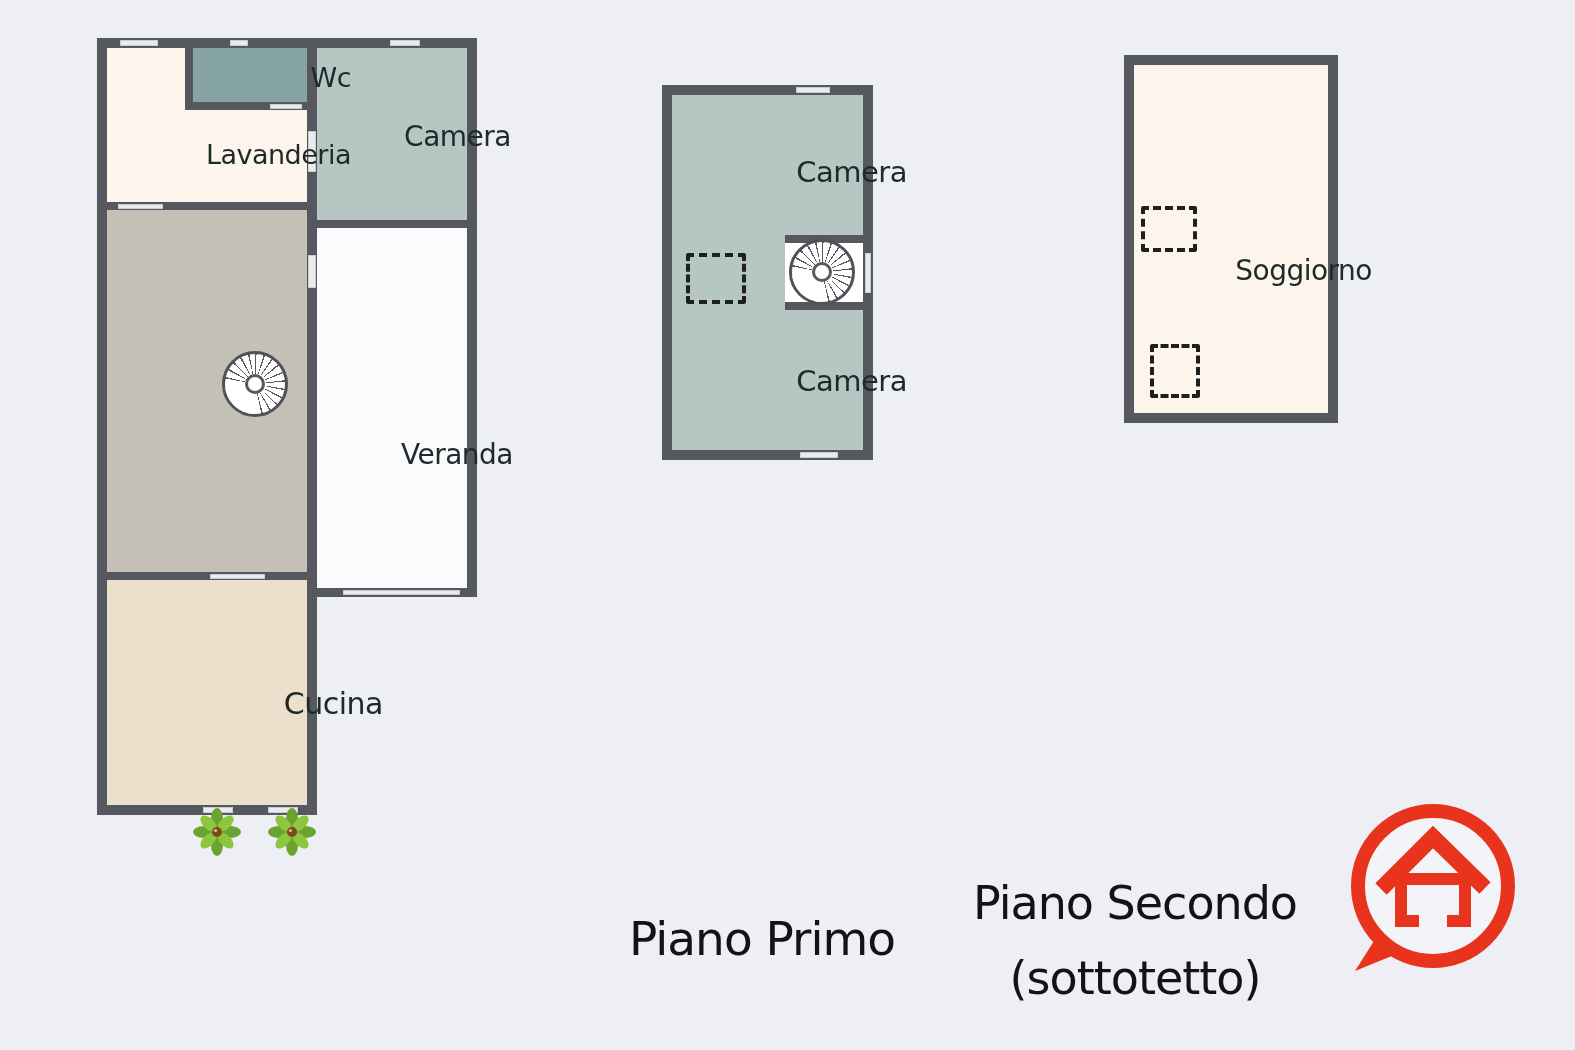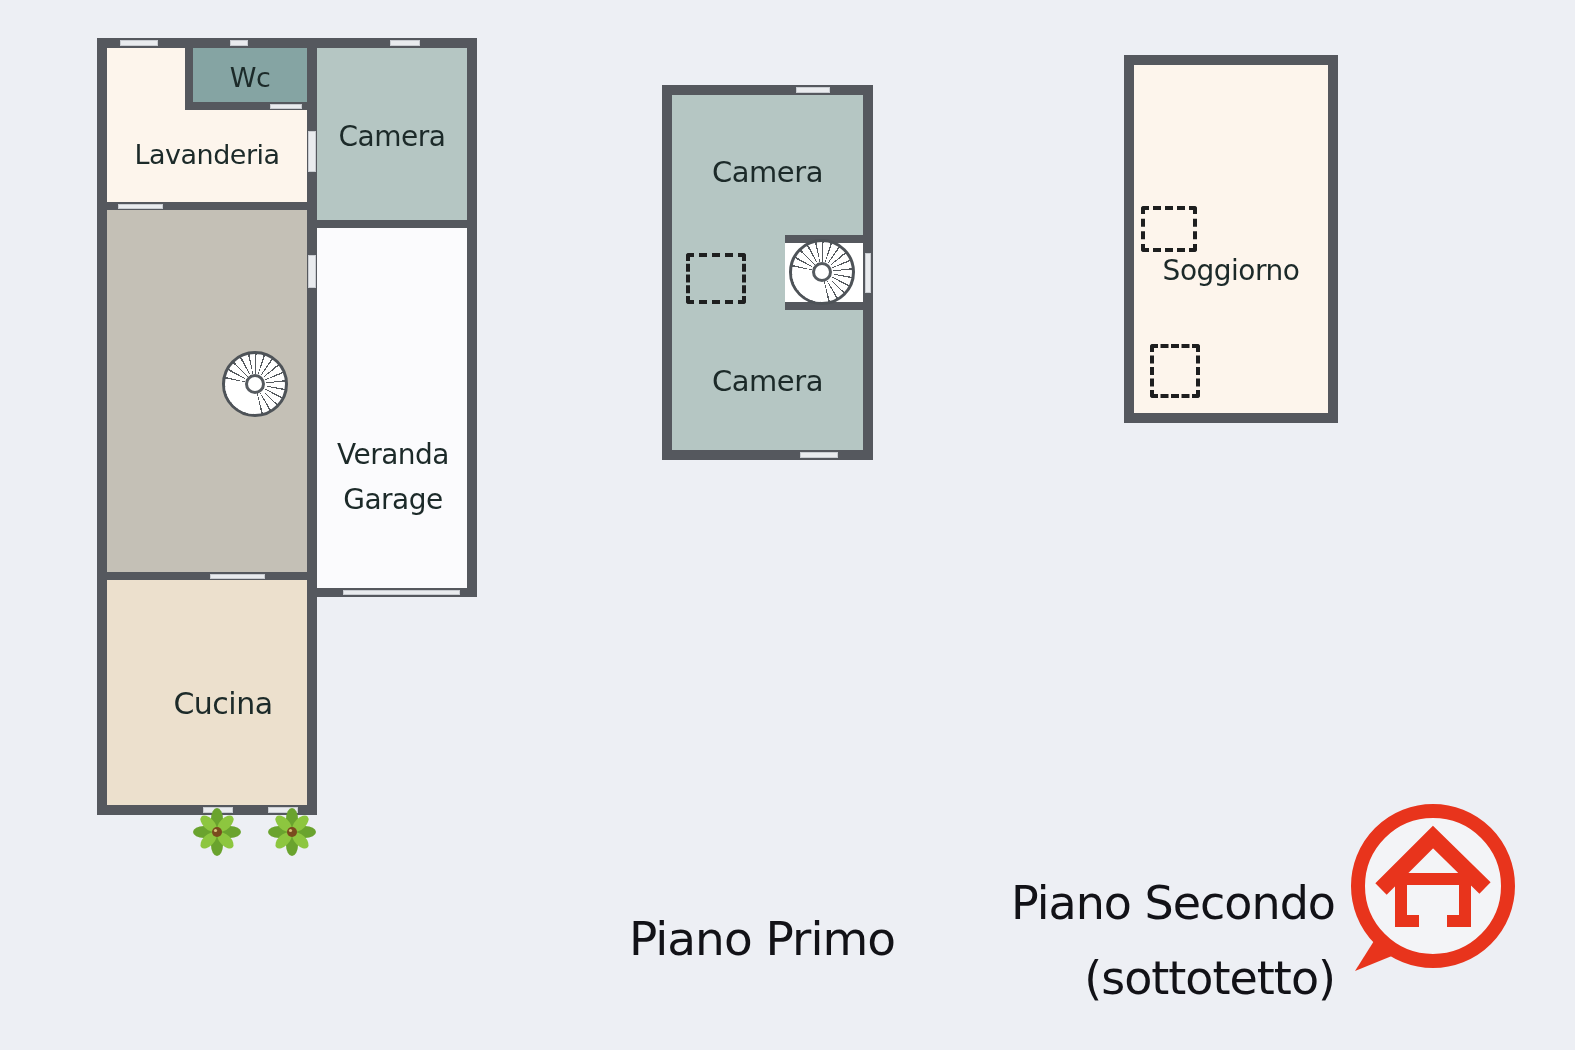--- a/index.html
+++ b/index.html
@@ -8,22 +8,22 @@
     background:var(--bg,#edeff4);
     font-family:"DejaVu Sans","Liberation Sans",sans-serif;
     position:relative;overflow:hidden;
   }
   .canvas{position:absolute;inset:0;}
   .plan{position:absolute;}
   .room{position:absolute;}
   .wall{position:absolute;background:var(--wall,#55585e);}
   .win{position:absolute;background:var(--win,#e9ebee);box-shadow:inset 0 0 0 1px #c9ccd1;}
   .room-label{
-    position:absolute;text-align:center;color:var(--label,#1c2a29);
-    font-size:28px;line-height:1.2;letter-spacing:-0.5px;white-space:nowrap;
+    position:absolute;text-align:right;color:var(--label,#1c2a29);
+    font-size:28px;line-height:1.2;letter-spacing:-0.5px;white-space:nowrap;padding-left:44px;
   }
   .dashed-rect{position:absolute;border:4px dashed #1e1f1f;border-radius:3px;background:transparent;}
   
   .stair{
     position:absolute;border-radius:50%;
     border:3px solid #4e5358;
     background:
       repeating-conic-gradient(from 0deg,#565b60 0deg 3deg,#ffffff 3deg 16.5deg);
     box-sizing:border-box;background-color:#fff;
   }
@@ -79,21 +79,20 @@
     <div class="win" style="left:106px;top:769px;width:30px;height:6px;"></div>
     <div class="win" style="left:171px;top:769px;width:30px;height:6px;"></div>
 
     <div class="stair" style="left:125px;top:313px;width:66px;height:66px;"></div>
 
     <div class="room-label" style="left:96px;top:24px;width:114px;font-size:27px;">Wc</div>
     <div class="room-label" style="left:10px;top:101px;width:200px;font-size:27px;">Lavanderia</div>
     <div class="room-label" style="left:220px;top:82px;width:150px;font-size:28px;">Camera</div>
     <div class="room-label" style="left:220px;top:394px;width:152px;font-size:28px;line-height:45px;">
       <div>Veranda</div>
-      <div>Garage</div>
     </div>
     <div class="room-label" style="left:10px;top:648px;width:232px;font-size:30px;">Cucina</div>
   </section>
 
   <svg class="plant" style="left:193px;top:808px;" viewBox="0 0 48 48">
     <g transform="translate(24,24)">
       <g fill="var(--leaf-dark)">
         <ellipse cx="0" cy="-13" rx="6" ry="11"></ellipse>
         <ellipse cx="0" cy="-13" rx="6" ry="11" transform="rotate(90)"></ellipse>
         <ellipse cx="0" cy="-13" rx="6" ry="11" transform="rotate(180)"></ellipse>
@@ -159,21 +158,21 @@
     <div class="wall" style="left:0;top:0;width:10px;height:368px;"></div>
     <div class="wall" style="left:204px;top:0;width:10px;height:368px;"></div>
 
     <div class="dashed-rect" style="left:17px;top:151px;width:48px;height:38px;"></div>
     <div class="dashed-rect" style="left:26px;top:289px;width:42px;height:46px;"></div>
 
     <div class="room-label" style="left:10px;top:199px;width:194px;font-size:28px;">Soggiorno</div>
   </section>
 
   <div class="caption" style="left:607px;top:904px;width:310px;font-size:47px;">Piano Primo</div>
-  <div class="caption" style="left:935px;top:866px;width:400px;font-size:46px;line-height:1.62;text-align:right;">
+  <div class="caption" style="left:935px;top:866px;width:400px;font-size:46px;line-height:1.62;">
     <div>Piano Secondo</div>
     <div>(sottotetto)</div>
   </div>
 
   <svg style="position:absolute;left:1343px;top:801px;" width="174" height="176" viewBox="0 0 174 176">
     <path d="M 36 132 L 12 170 L 66 148 Z" fill="var(--brand-red)"></path>
     <circle cx="90" cy="85" r="75" fill="#f3f4f7" stroke="var(--brand-red)" stroke-width="14"></circle>
     <path d="M 38 88 L 90 36 L 142 87" fill="none" stroke="var(--brand-red)" stroke-width="16"></path>
     <rect x="58" y="78" width="64" height="42" fill="none" stroke="var(--brand-red)" stroke-width="12"></rect>
     <rect x="76" y="98" width="28" height="31" fill="#f3f4f7"></rect>

